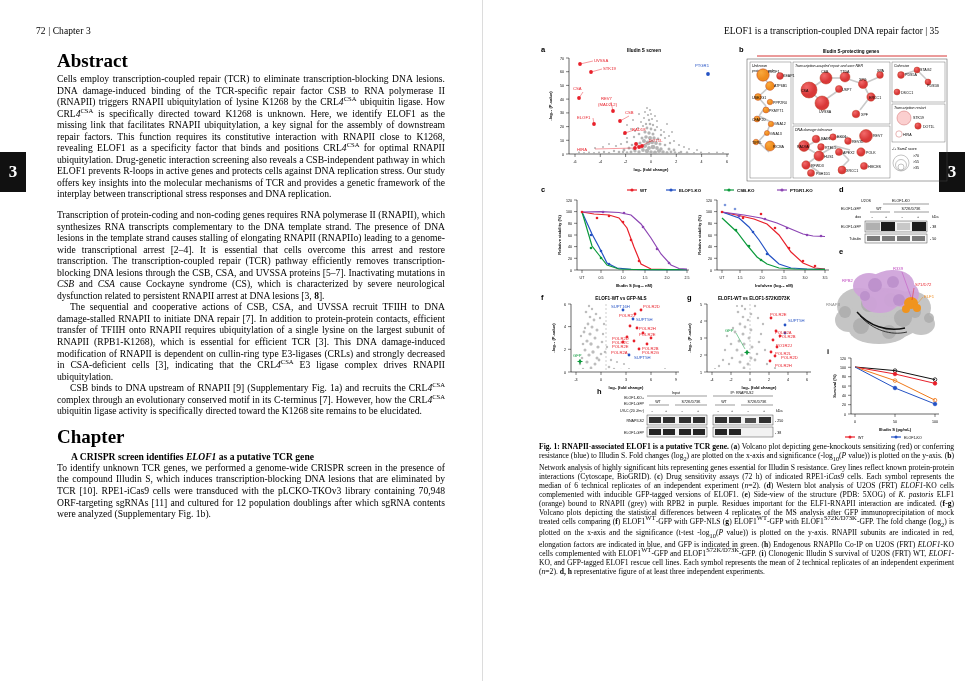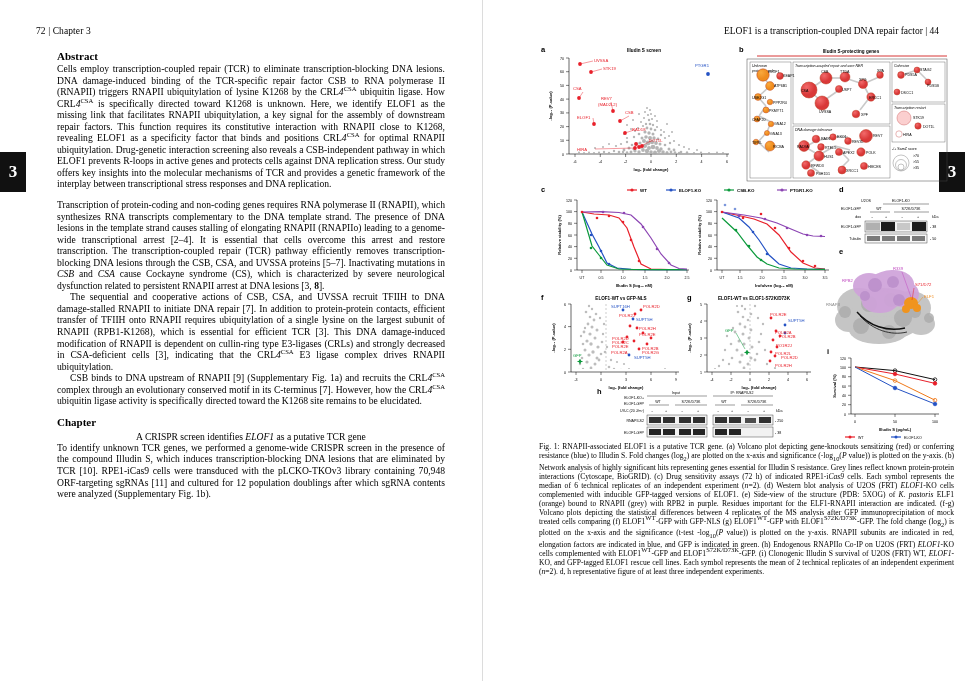--- a/index.html
+++ b/index.html
@@ -14,23 +14,23 @@
   
   .left-page{position:absolute;left:0;top:0;width:482px;height:681px;}
   .folio{position:absolute;left:36px;top:26px;font-size:9.5px;letter-spacing:.1px;}
   .tab-left{
     position:absolute;left:0px;top:152px;width:26px;height:40px;
     background:#111;color:#fff;font-weight:bold;font-size:17px;
     display:flex;align-items:center;justify-content:center;
   }
   .col{position:absolute;left:57px;top:50px;width:388px;}
   h2.sec{
-    font-size:11px;font-weight:bold;margin:0 0 1px 0;letter-spacing:0px;
+    font-size:19px;font-weight:bold;margin:0 0 1px 0;letter-spacing:0px;
   }
-  h3.subsec{font-size:9.6px;font-weight:normal;margin:3px 0 0 0;text-align:center;}
+  h3.subsec{font-size:9.6px;font-weight:bold;margin:3px 0 0 14px;}
   p.body{
     font-size:9.6px;line-height:11.55px;margin:0;
     text-align:justify;text-justify:inter-word;
     hyphens:none;
   }
   p.body.indent{text-indent:13px;}
   .spacer{height:9px;}
   sup{font-size:6.6px;vertical-align:super;line-height:0;}
   i{font-style:italic;}
   
@@ -46,21 +46,21 @@
   .pl{position:absolute;font-weight:bold;font-size:7.5px;font-family:"Liberation Sans",sans-serif;}
   .tiny{font-family:"Liberation Sans",sans-serif;font-size:3.6px;}
   .tiny2{font-family:"Liberation Sans",sans-serif;font-size:4.2px;}
   .ttl{font-family:"Liberation Sans",sans-serif;font-size:4.6px;font-weight:bold;}
   .axlab{font-family:"Liberation Sans",sans-serif;font-size:4.1px;font-weight:bold;}
   .capbox{position:absolute;left:56px;top:442px;width:415px;}
   p.cap{
     font-size:7.6px;line-height:9.0px;margin:0;text-align:justify;
     font-family:"Liberation Serif",serif;
   }
-  p.cap b{font-weight:normal;}
+  p.cap b{font-weight:bold;}
   svg{display:block;}
   .lg{font-family:"Liberation Sans",sans-serif;font-size:4.4px;font-weight:bold;}
 </style>
 </head>
 <body>
 
 <div class="left-page">
 
   <div class="folio">72 | Chapter 3</div>
   <div class="tab-left">3</div>
@@ -80,21 +80,21 @@
 
     <h2 class="sec">Chapter</h2>
     <h3 class="subsec">A CRISPR screen identifies <i>ELOF1</i> as a putative TCR gene</h3>
     <p class="body">To identify unknown TCR genes, we performed a genome-wide CRISPR screen in the presence of the compound Illudin S, which induces transcription-blocking DNA lesions that are eliminated by TCR [10]. RPE1-iCas9 cells were transduced with the pLCKO-TKOv3 library containing 70,948 ORF-targeting sgRNAs [11] and cultured for 12 population doublings after which sgRNA contents were analyzed (Supplementary Fig. 1b).</p>
   </div>
 </div>
 
 <div class="divider"></div>
 
 <div class="right-page">
-  <div class="folio-r">ELOF1 is a transcription-coupled DNA repair factor | 44</div>
+  <div class="folio-r">ELOF1 is a transcription-coupled DNA repair factor | 35</div>
   <div class="tab-right">3</div>
 
   <div class="figbox">
     <svg width="415" height="400" viewBox="0 0 415 400">
       <defs>
         <clipPath id="clipA">
             <rect x="26" y="16" width="160" height="100"></rect>
           </clipPath>
         <clipPath id="clipF">
             <rect x="22" y="252" width="120" height="75"></rect>

